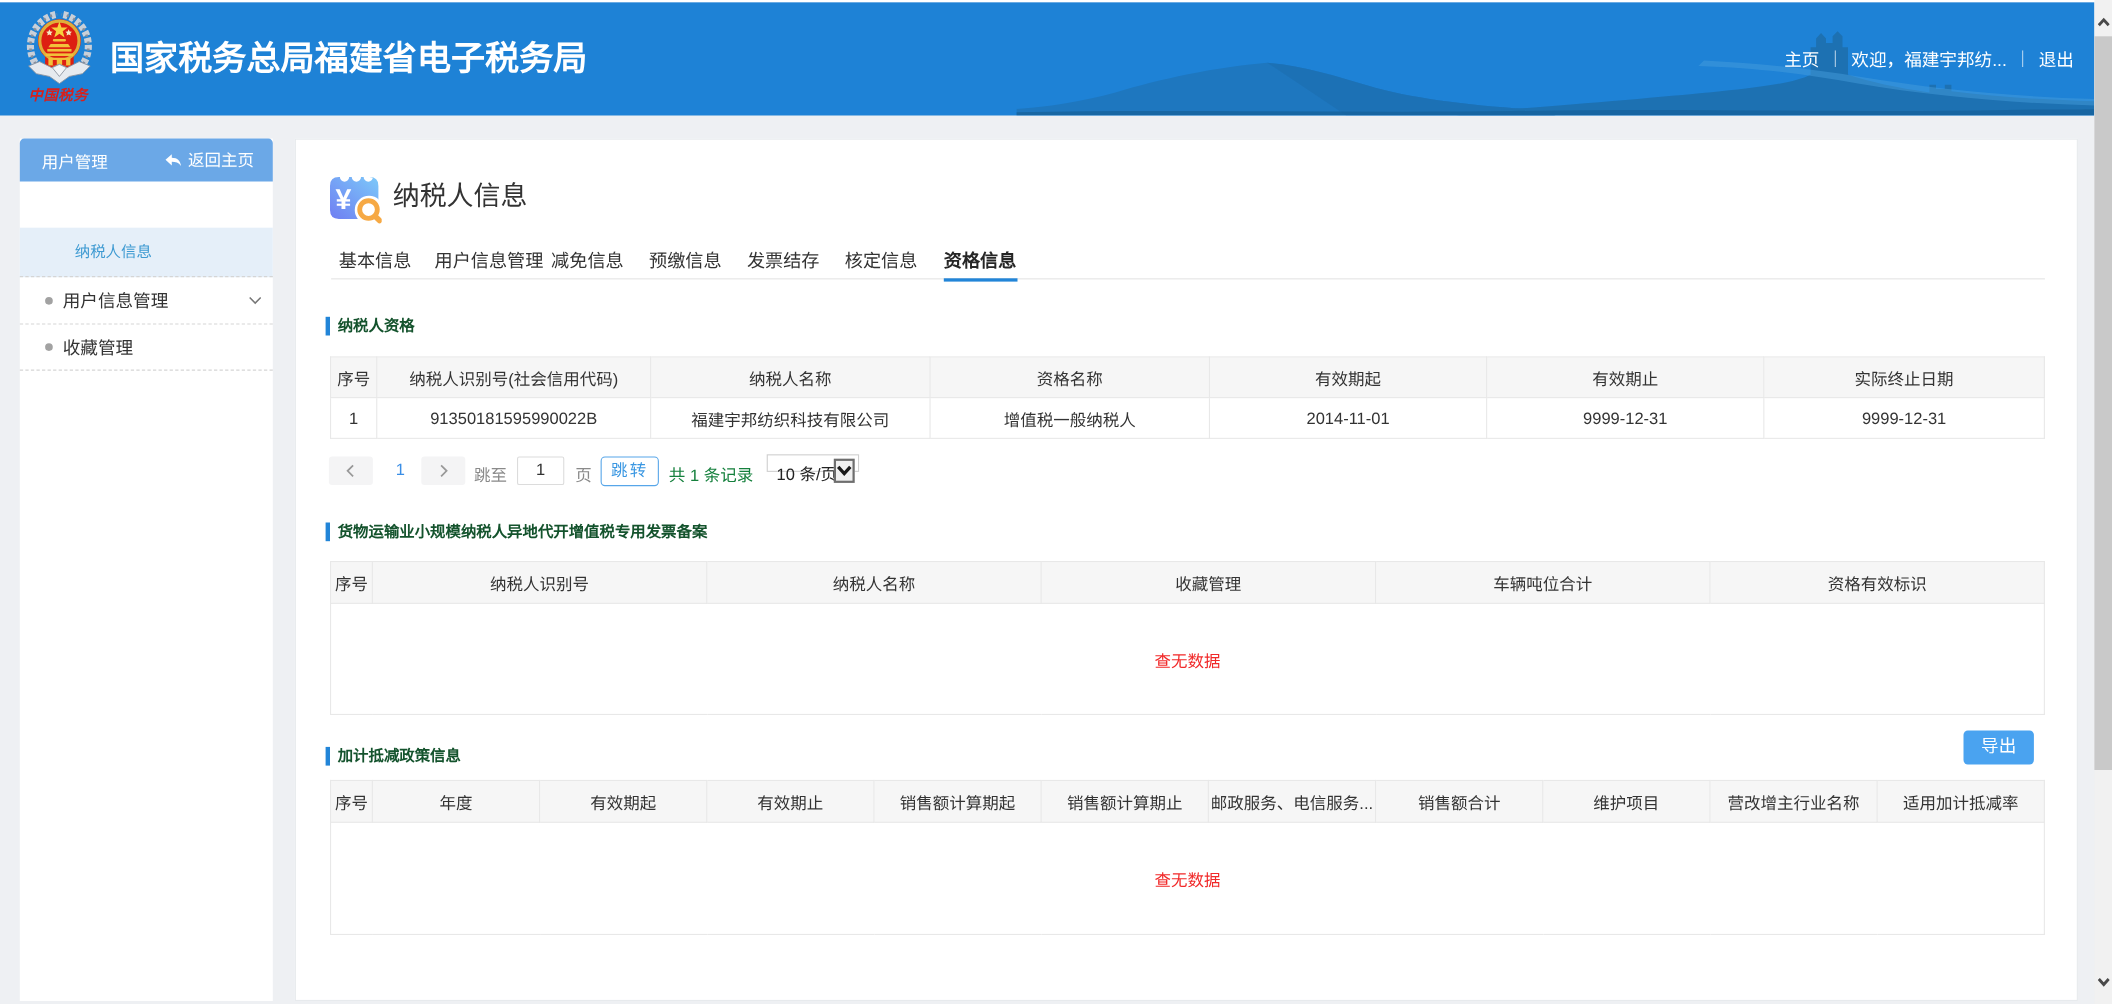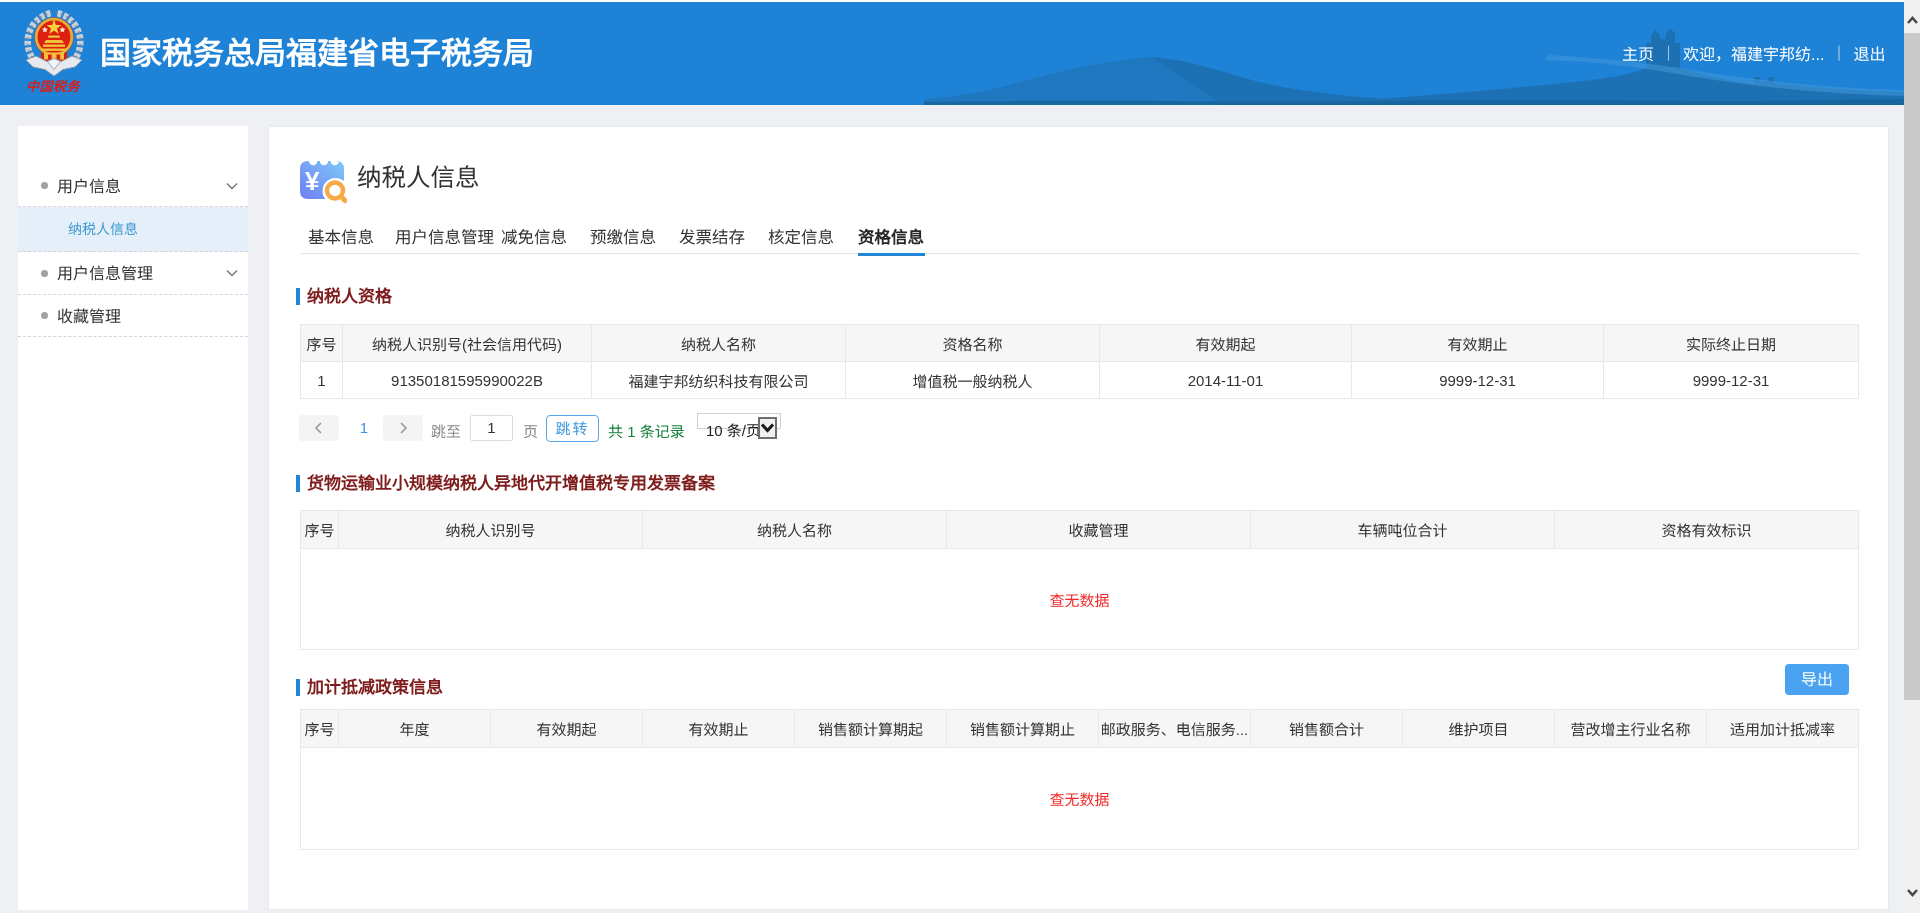--- a/index.html
+++ b/index.html
@@ -37,21 +37,21 @@
 #msel span { position:absolute; left:50px; top:11px; }
 
 
 #card { position:absolute; left:268px; top:126px; width:1621px; height:784px; background:#fff; border:1px solid #e7eaed; }
 #pgicon { position:absolute; left:30px; top:32px; }
 #pgtitle { position:absolute; left:88px; top:31px; font-size:24.5px; color:#333; }
 #tabs { position:absolute; left:32px; top:99px; width:1558px; height:28px; border-bottom:1px solid #e4e4e4; }
 #tabs .tab { position:absolute; top:-2px; font-size:16.5px; color:#333;font-family:Liberation Mono, monospace; }
 #tabs .tab.act { font-weight:bold; color:#262626; }
 #tabs .uline { position:absolute; left:557px; top:27px; width:67px; height:3px; background:#2285d8; }
-.sec { position:absolute; left:27px; font-size:17px; font-weight:bold; color:#7f1d1d; line-height:17px; padding-left:11px; }
+.sec { position:absolute; left:27px; font-size:14px; font-weight:bold; color:#14532d; line-height:17px; padding-left:11px; }
 .sec .bar { position:absolute; left:0; top:0; width:4px; height:17px; background:#2285d8; }
 table.tb { position:absolute; left:31px; border-collapse:collapse; table-layout:fixed; background:#fff; }
 table.tb th { background:#f6f6f6; font-weight:normal; font-size:15px; color:#333; border:1px solid #e8e8e8; height:38px; text-align:center; }
 table.tb td { font-size:15px; color:#333; border:1px solid #e8e8e8; height:37px; text-align:center; background:#fff; }
 table.tb td.nodata { color:#f12929; font-size:15px; text-align:center; }
 
 
 #pag { position:absolute; left:30px; top:288px; height:27px; }
 #pag .pbtn { position:absolute; top:0; width:40px; height:26px; background:#f4f4f5; border-radius:3px; }
 #pag .pbtn svg { position:absolute; left:14px; top:7px; }
@@ -106,27 +106,26 @@
         <path d="M24.5 51.5 L31 59.5 L37.5 51.5 L31 48.5 Z" fill="#f2f4f7"></path>
       </g>
     </svg>
   </div>
   <div id="calli">中国税务</div>
   <div id="htitle">国家税务总局福建省电子税务局</div>
   <div id="hnav">主页<span class="sep">｜</span>欢迎，福建宇邦纺...<span class="sep">｜</span>退出</div>
 </div>
 
 <div id="side">
-  <div class="mitem" style="top:39px; height:42px;">
-      <span class="dot"></span>
-      <span class="lbl">用户信息</span>
-      <svg class="chev" width="16" height="16" viewBox="0 0 16 16">
-        <path d="M3 5.5 L8 10.5 L13 5.5" fill="none" stroke="#777" stroke-width="1.4"></path>
-      </svg>
-    </div>
+  <div id="sidehead">
+    <span class="t1">用户管理</span>
+    <span class="back"><svg width="15" height="12" viewBox="0 0 17 13" style="vertical-align:-1px; margin-right:6px;">
+          <path d="M7 0 L7 3.5 C13 3.5 16 7 16.5 12 C14 8.7 11 7.8 7 7.8 L7 11.5 L0.5 5.7 Z" fill="#fff"></path>
+        </svg>返回主页</span>
+  </div>
   <div id="msel">
       <span>纳税人信息</span>
     </div>
   <div class="mitem" style="top:126px; height:43px;">
       <span class="dot"></span>
       <span class="lbl">用户信息管理</span>
       <svg class="chev" width="16" height="16" viewBox="0 0 16 16">
         <path d="M3 5.5 L8 10.5 L13 5.5" fill="none" stroke="#777" stroke-width="1.4"></path>
       </svg>
     </div>

